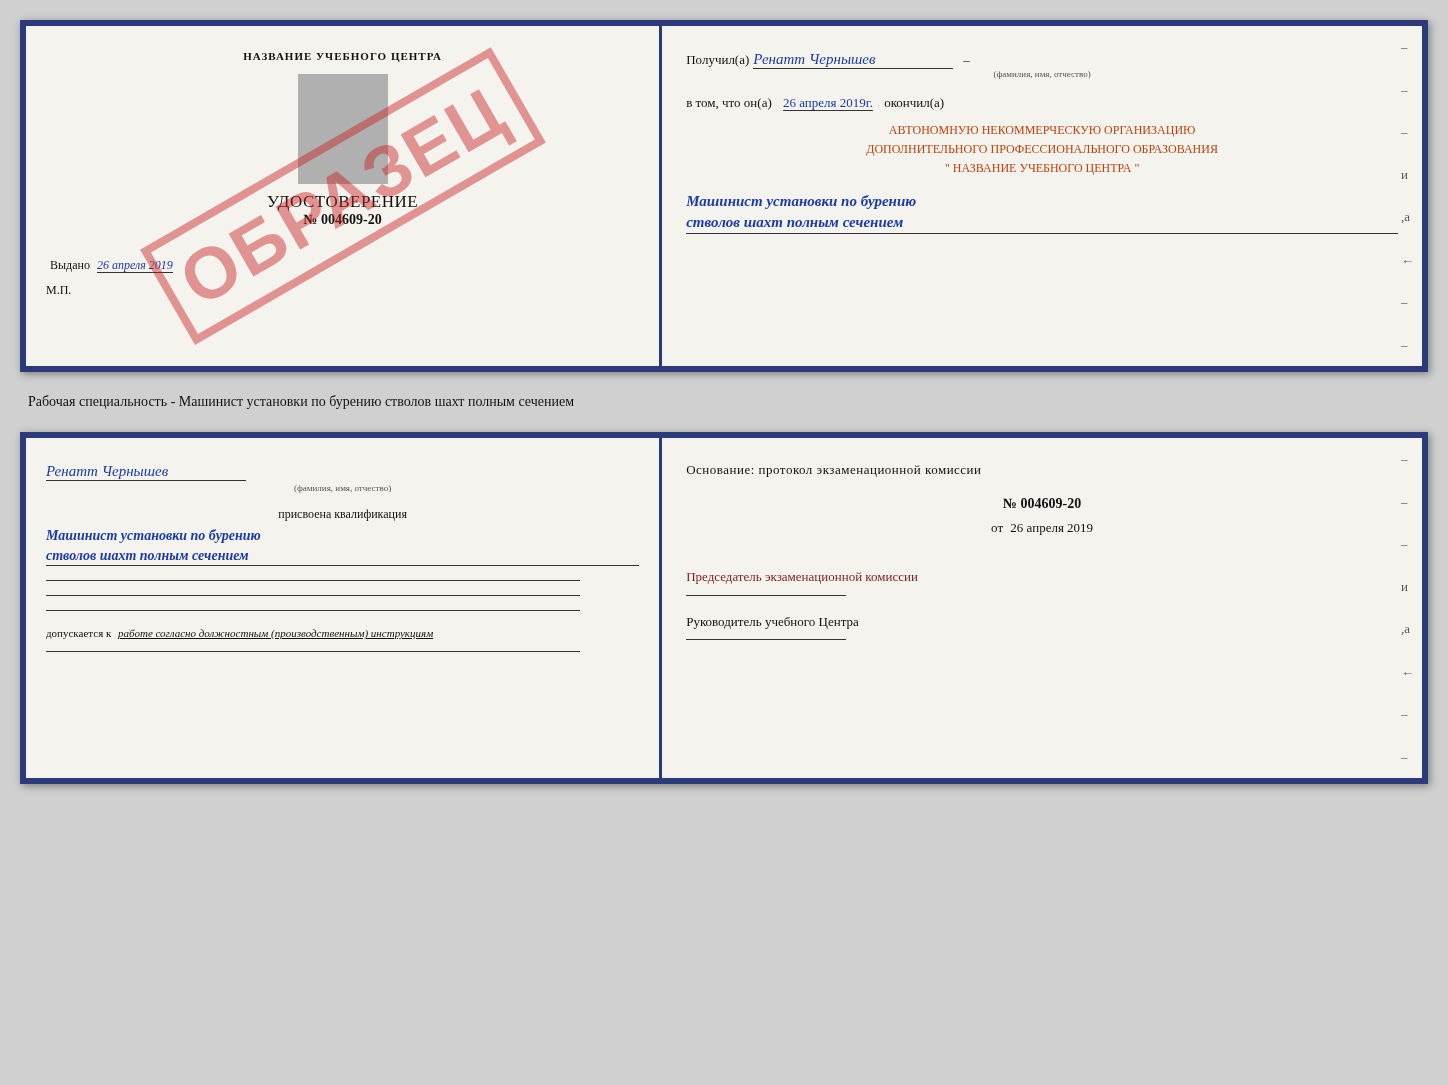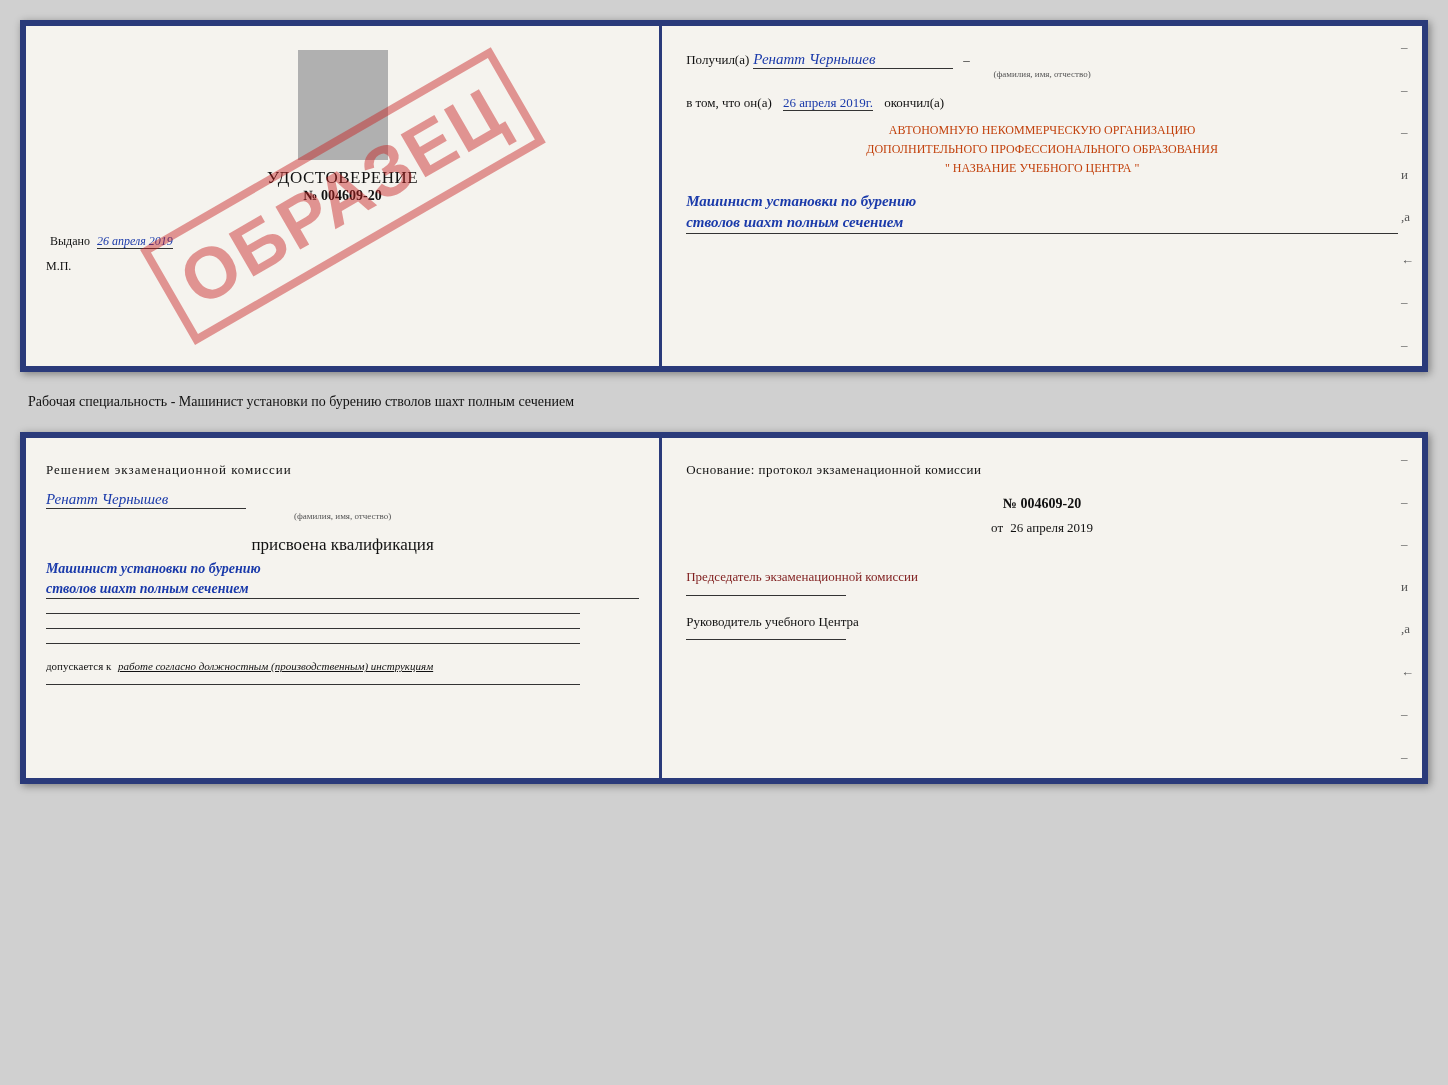--- a/index.html
+++ b/index.html
@@ -206,21 +206,21 @@
     }
 
     .fio-sub {
       font-size: 9px;
       color: #555;
       text-align: center;
       display: block;
     }
 
     .qualification-title {
-      font-size: 17px;
+      font-size: 12px;
       color: #111;
       margin-top: 14px;
       margin-bottom: 4px;
       text-align: center;
     }
 
     .qualification-name {
       font-size: 14px;
       color: #1a3aaa;
       font-style: italic;
@@ -308,20 +308,21 @@
     }
   </style>
 </head>
 <body>
 
 <div class="page-wrapper">
 
   <div class="booklet">
 
     <div class="booklet-left">
+      <div class="center-title">НАЗВАНИЕ УЧЕБНОГО ЦЕНТРА</div>
       <div class="gray-photo"></div>
       <div class="udost-block">
         <div class="udost-title">УДОСТОВЕРЕНИЕ</div>
         <div class="udost-number">№ 004609-20</div>
       </div>
       <div class="issued-line">
         <span>Выдано</span>
         <span style="margin-left:4px; border-bottom:1px solid #333; font-style:italic; color:#1a3aaa;">26 апреля 2019</span>
       </div>
       <div class="mp-line">М.П.</div>
@@ -368,21 +369,20 @@
         </div>
       </div>
     </div>
   </div>
 
   <div class="between-text">Рабочая специальность - Машинист установки по бурению стволов шахт полным сечением</div>
 
   <div class="booklet">
 
     <div class="booklet2-left">
-      <div class="decision-title">Решением экзаменационной комиссии</div>
 
       <div style="margin-bottom:2px;">
         <span class="person-name2">Ренатт Чернышев</span>
         <span class="fio-sub">(фамилия, имя, отчество)</span>
       </div>
 
       <div class="qualification-title">присвоена квалификация</div>
       <div class="qualification-name">
         <span>Машинист установки по бурению</span><br>
         <span>стволов шахт полным сечением</span>

